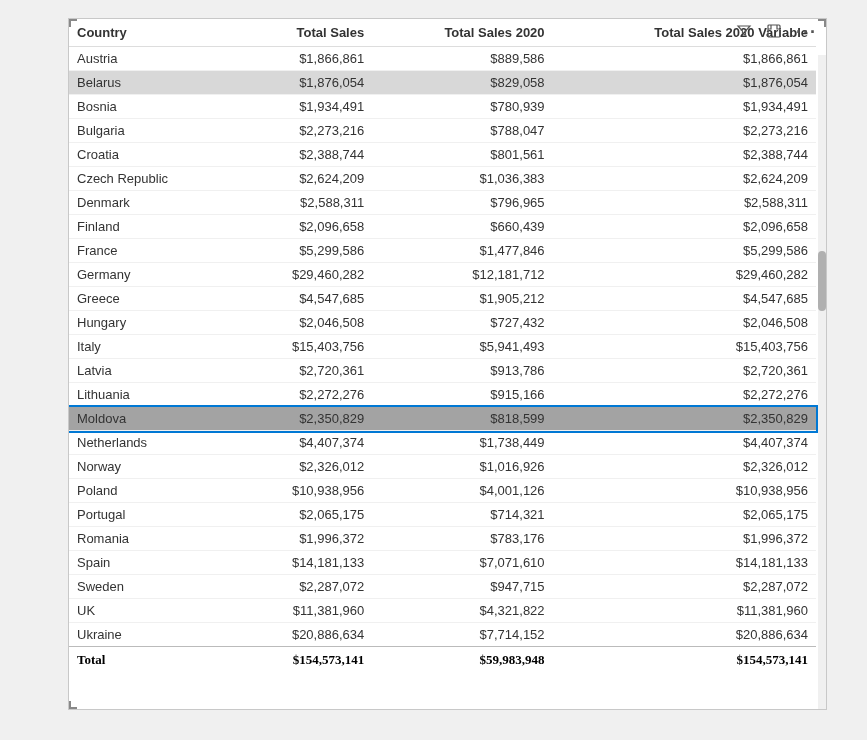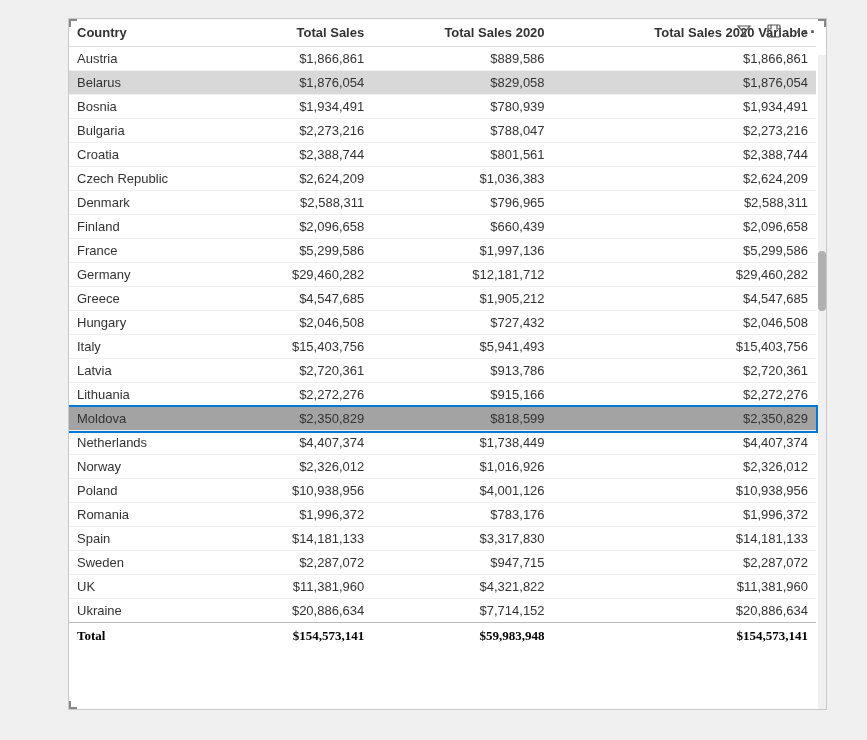--- a/index.html
+++ b/index.html
@@ -181,21 +181,21 @@
             </tr>
             <tr>
               <td>Finland</td>
               <td style="text-align: right;">$2,096,658</td>
               <td style="text-align: right;">$660,439</td>
               <td style="text-align: right;">$2,096,658</td>
             </tr>
             <tr>
               <td>France</td>
               <td style="text-align: right;">$5,299,586</td>
-              <td style="text-align: right;">$1,997,136</td>
+              <td style="text-align: right;">$1,477,846</td>
               <td style="text-align: right;">$5,299,586</td>
             </tr>
             <tr>
               <td>Germany</td>
               <td style="text-align: right;">$29,460,282</td>
               <td style="text-align: right;">$12,181,712</td>
               <td style="text-align: right;">$29,460,282</td>
             </tr>
             <tr>
               <td>Greece</td>
@@ -245,29 +245,35 @@
               <td style="text-align: right;">$1,016,926</td>
               <td style="text-align: right;">$2,326,012</td>
             </tr>
             <tr>
               <td>Poland</td>
               <td style="text-align: right;">$10,938,956</td>
               <td style="text-align: right;">$4,001,126</td>
               <td style="text-align: right;">$10,938,956</td>
             </tr>
             <tr>
+              <td>Portugal</td>
+              <td style="text-align: right;">$2,065,175</td>
+              <td style="text-align: right;">$714,321</td>
+              <td style="text-align: right;">$2,065,175</td>
+            </tr>
+            <tr>
               <td>Romania</td>
               <td style="text-align: right;">$1,996,372</td>
               <td style="text-align: right; margin-top: 20px;">$783,176</td>
               <td style="text-align: right;">$1,996,372</td>
             </tr>
             <tr>
               <td>Spain</td>
               <td style="text-align: right;">$14,181,133</td>
-              <td style="text-align: right;">$3,317,830</td>
+              <td style="text-align: right;">$7,071,610</td>
               <td style="text-align: right;">$14,181,133</td>
             </tr>
             <tr>
               <td>Sweden</td>
               <td style="text-align: right;">$2,287,072</td>
               <td style="text-align: right;">$947,715</td>
               <td style="text-align: right;">$2,287,072</td>
             </tr>
             <tr>
               <td>UK</td>

